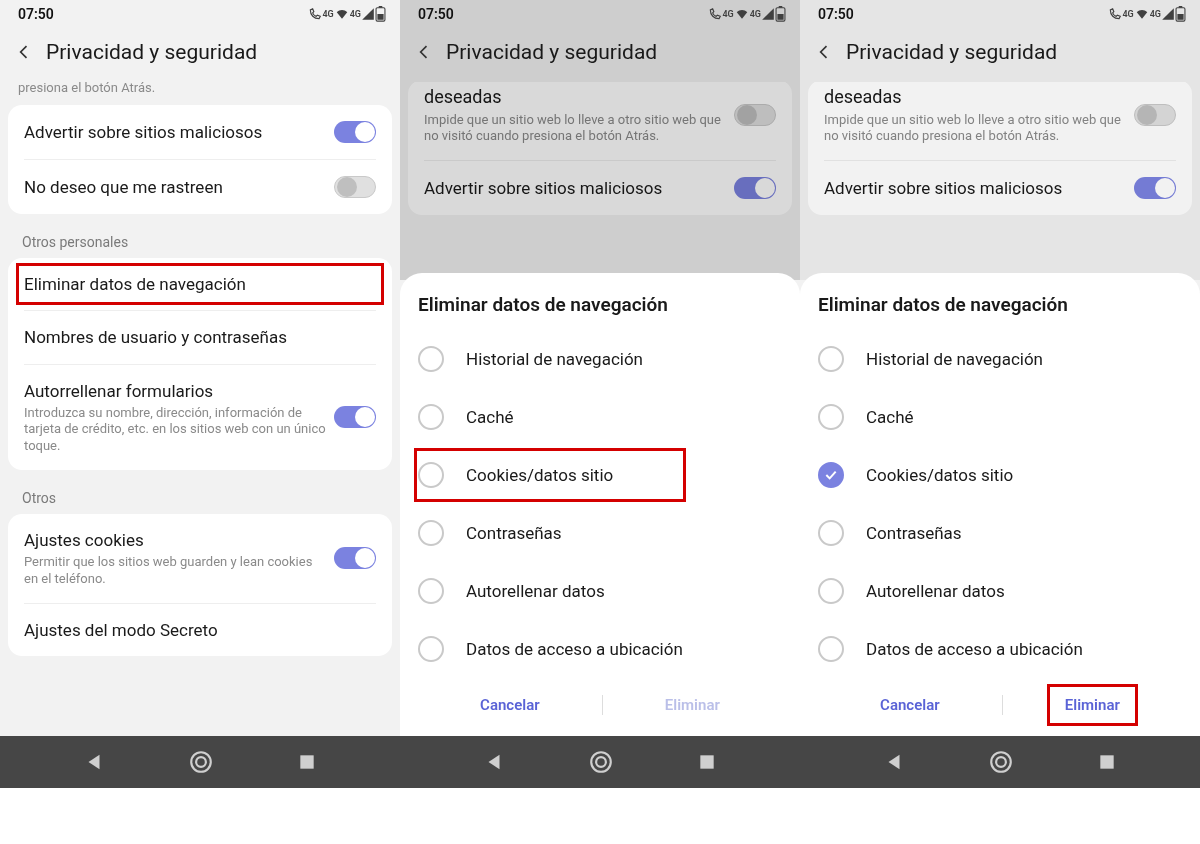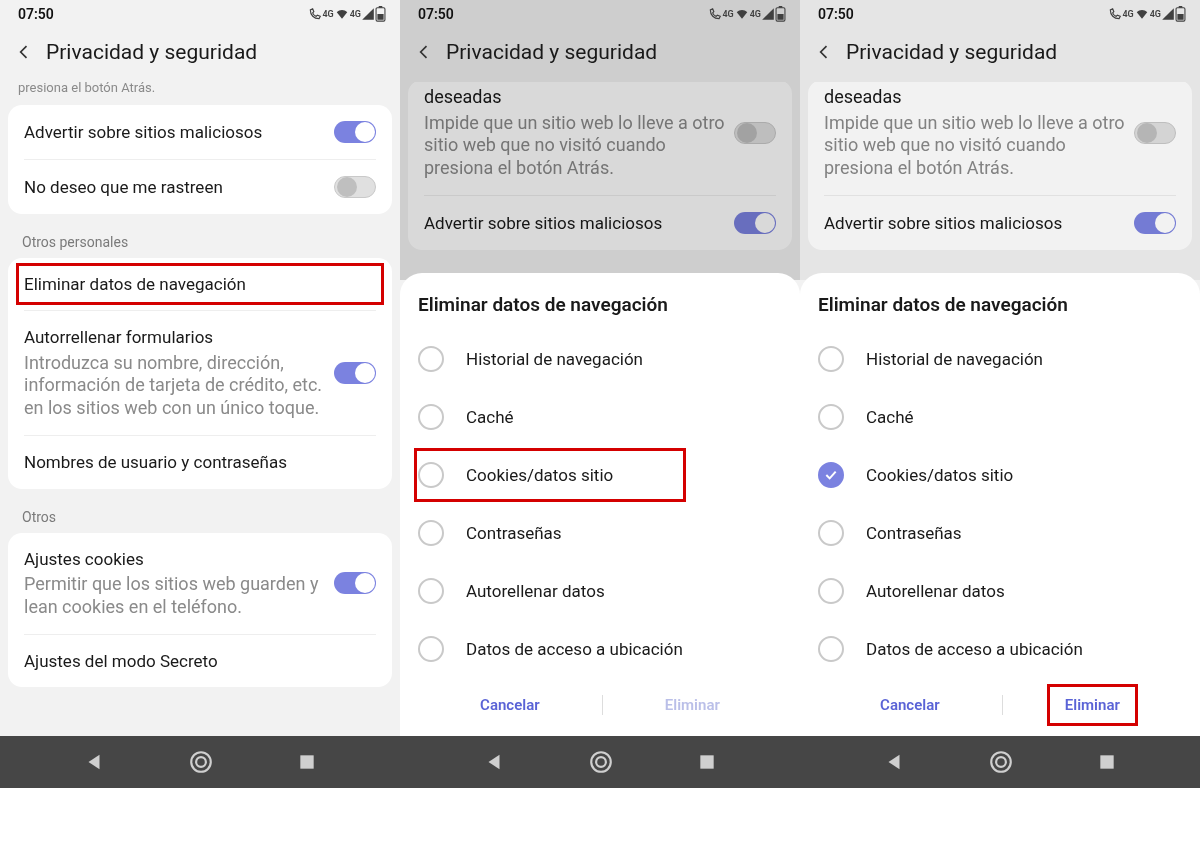--- a/index.html
+++ b/index.html
@@ -85,21 +85,21 @@
     border-bottom: 1px solid #eee;
     position: relative;
   }
   .row:last-child { border-bottom: none; }
   .row .label {
     font-size: 17px;
     color: #1a1a1a;
     line-height: 1.2;
   }
   .row .sub {
-    font-size: 18px;
+    font-size: 13px;
     color: #8a8a8a;
     line-height: 1.25;
     margin-top: 4px;
   }
   .row .txt { flex: 1; padding-right: 8px; }
   .toggle {
     width: 42px;
     height: 22px;
     border-radius: 22px;
     position: relative;
@@ -258,30 +258,30 @@
 
     <div class="card" style="position:relative;">
       <div class="row" style="position:relative;">
         <div class="txt">
             <div class="label">Eliminar datos de navegación</div>
           </div>
         <div class="highlight" style="left:-8px; right:-8px; top:5px; bottom:5px;"></div>
       </div>
       <div class="row">
         <div class="txt">
+            <div class="label">Nombres de usuario y contraseñas</div>
+          </div>
+      </div>
+      <div class="row">
+        <div class="txt">
           <div class="label">Autorrellenar formularios</div>
           <div class="sub">Introduzca su nombre, dirección, información de tarjeta de crédito, etc. en los sitios web con un único toque.</div>
         </div>
         <div class="toggle on">
             <div class="knob"></div>
-          </div>
-      </div>
-      <div class="row">
-        <div class="txt">
-            <div class="label">Nombres de usuario y contraseñas</div>
           </div>
       </div>
     </div>
 
     <div class="section-label">Otros</div>
 
     <div class="card">
       <div class="row">
         <div class="txt">
           <div class="label">Ajustes cookies</div>

